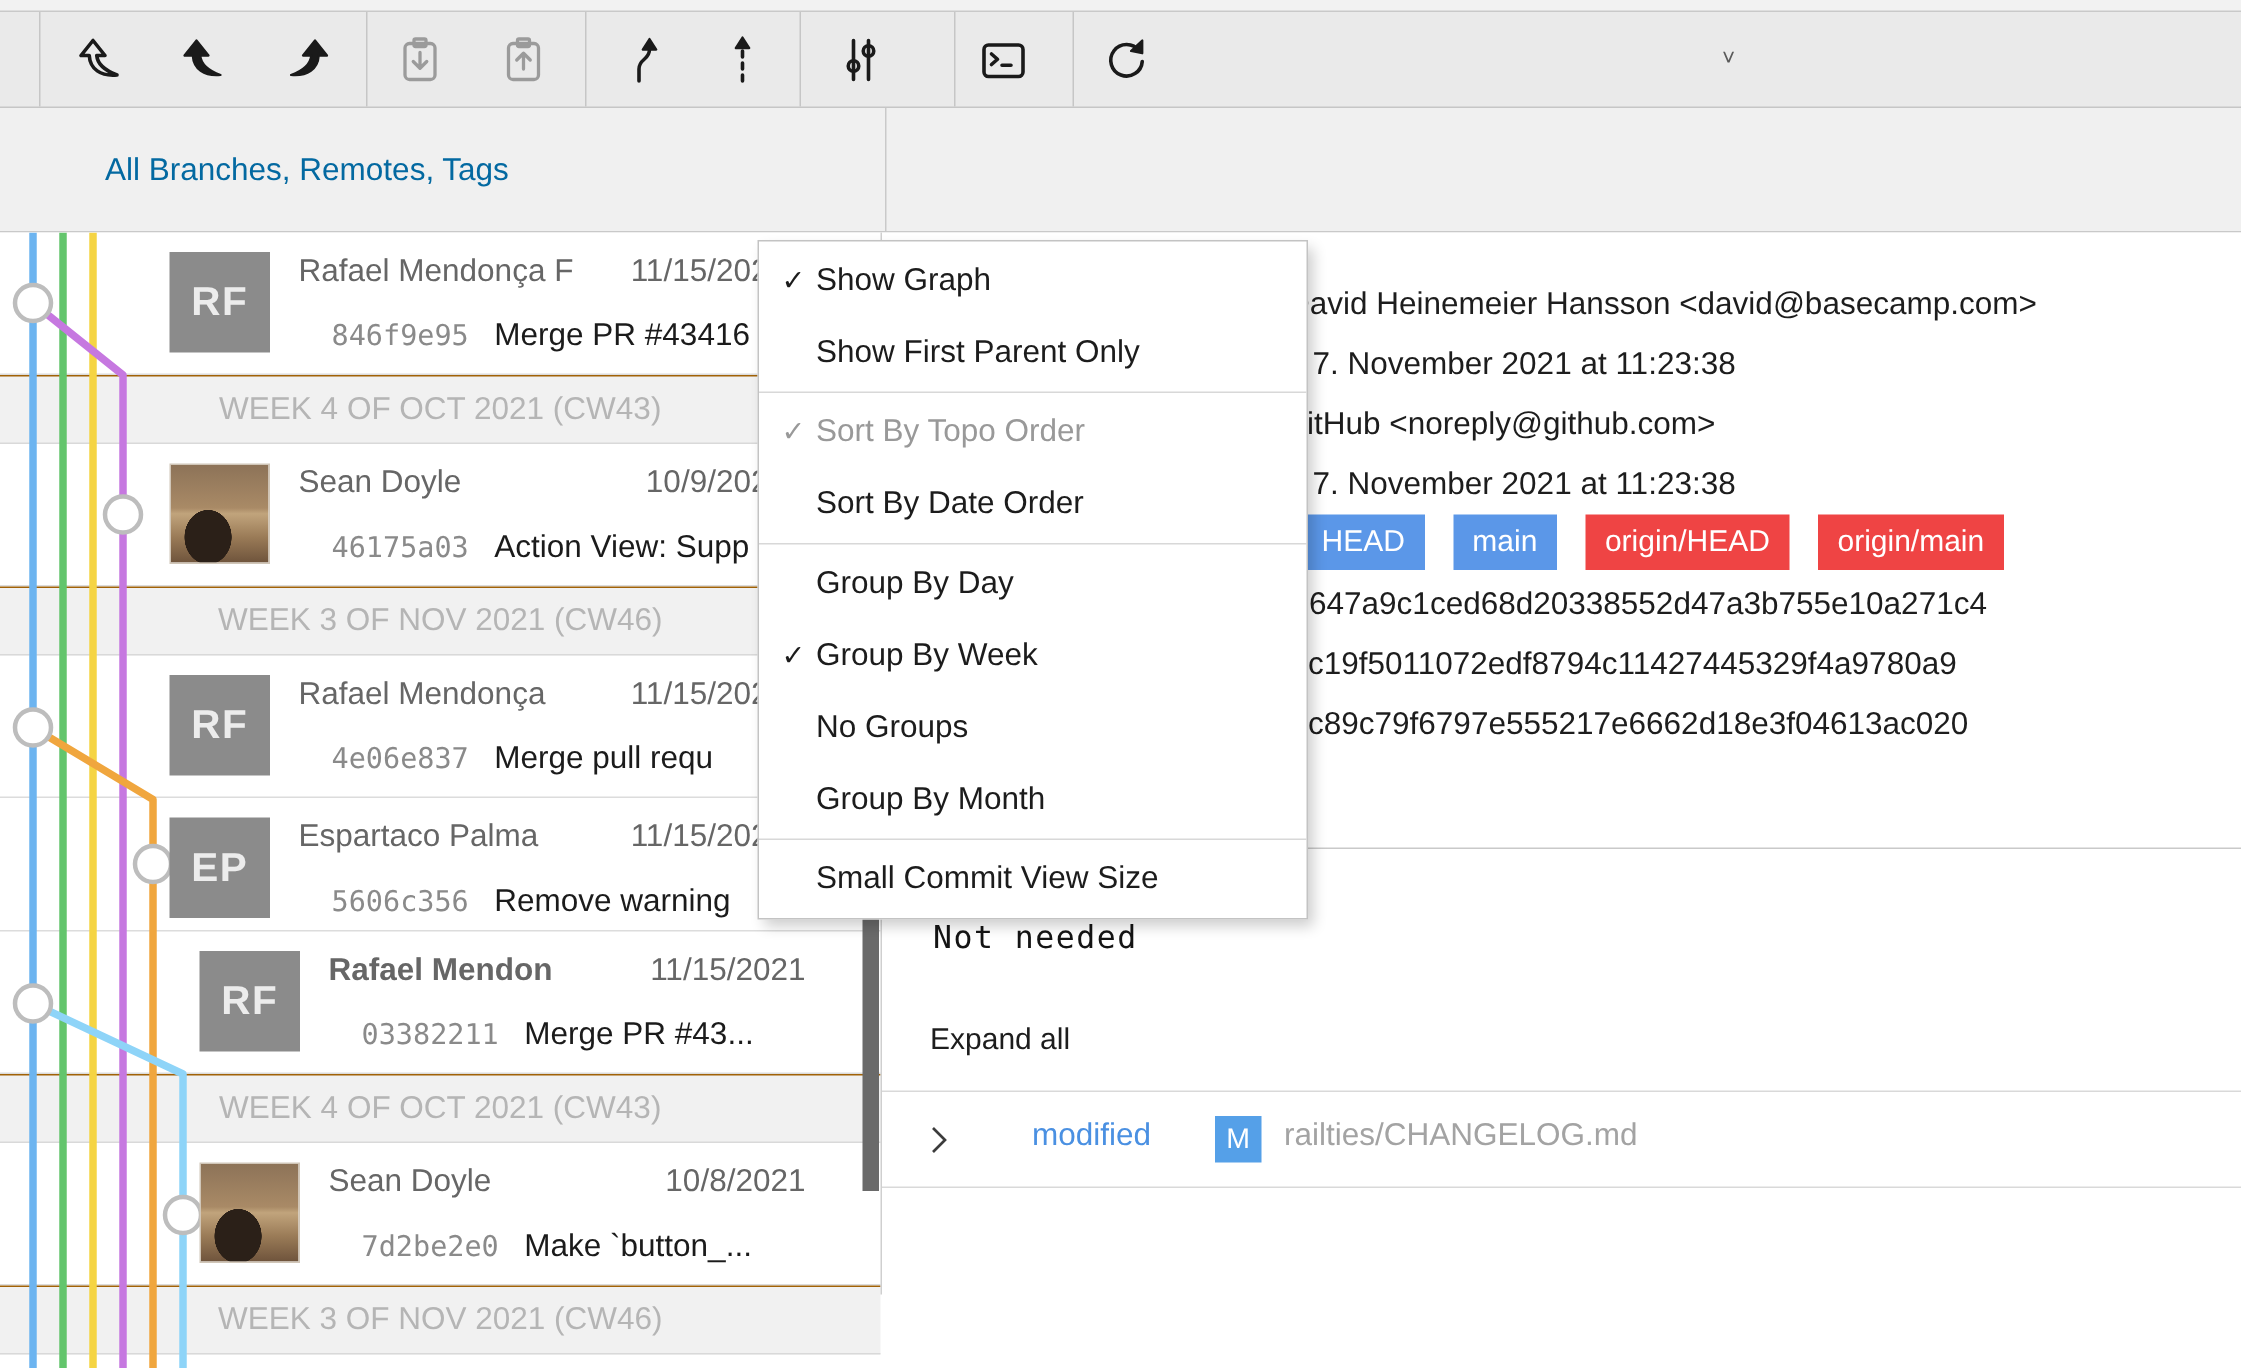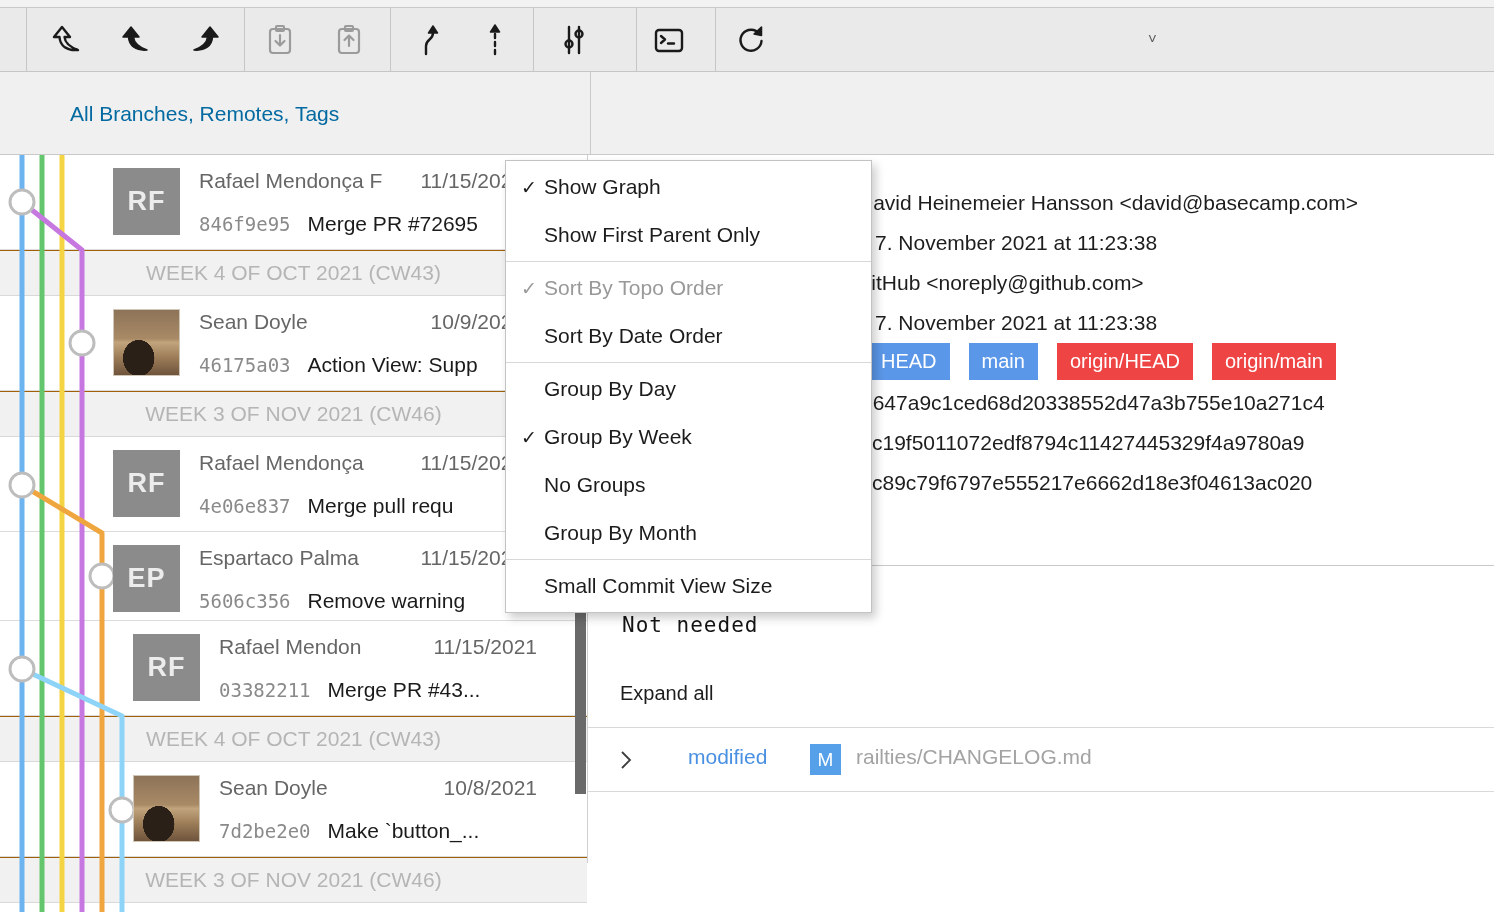--- a/index.html
+++ b/index.html
@@ -52,21 +52,21 @@
     display:flex; align-items:center; justify-content:center; letter-spacing:1px; }
   .avatar.photo {
     background:
       radial-gradient(ellipse 26px 30px at 38% 74%, #2b2018 60%, rgba(43,32,24,0) 61%),
       linear-gradient(180deg,#8d7358 0%,#a98a66 44%,#c1a47c 50%,#9a7b57 74%,#6f543c 100%);
     border:1px solid #d0c6b8;
   }
   .c-author { position:absolute; top:14px; font-size:21px; color:#666; white-space:nowrap; }
   .c-date { position:absolute; top:14px; right:50px; font-size:21px; color:#666; white-space:nowrap; }
   .c-line2 { position:absolute; top:57px; white-space:nowrap; }
-  .c-hash { font-family:"DejaVu Sans Mono",monospace; font-size:19px; color:#8a8a8a; }
+  .c-hash { font-family:"DejaVu Sans Mono",monospace; font-size:19px; color:#8a8a8a;margin-left:22px; }
   .c-msg { font-size:21px; color:#1b1b1b; margin-left:17px; }
   .scroll-thumb { position:absolute; left:575px; top:445px; width:11px; height:194px;
     background:#6a6a6a; z-index:4; }
   .panel-divider { position:absolute; left:587px; top:0; bottom:0; width:1px; background:#cfcfcf; }
   
   .detail-line { position:absolute; font-size:21px; color:#1d1d1d; white-space:nowrap; }
   .refs-row { position:absolute; left:868px; top:188px; display:flex; gap:19px; }
   .ref-badge { height:37px; line-height:37px; padding:0 13px; font-size:20px; color:#fff; }
   .ref-blue { background:#5b97e8; }
   .ref-gray { background:#ef4444; }
@@ -191,21 +191,21 @@
   </div>
 </div>
 
 <div class="content">
 
   <div class="commit-list" id="commit-list">
       <div class="commit-row" style="top: 0px; height: 95px;">
         <div class="avatar" style="left: 113px;">RF</div>
         <div class="c-author" style="left: 199px;">Rafael Mendonça F</div>
         <div class="c-date" style="right: 63px;">11/15/2021</div>
-        <div class="c-line2" style="left: 199px;"><span class="c-hash">846f9e95</span><span class="c-msg">Merge PR #72695</span></div>
+        <div class="c-line2" style="left: 199px;"><span class="c-hash">846f9e95</span><span class="c-msg">Merge PR #43416</span></div>
       </div>
       <div class="week-row" style="top: 95px; height: 46px;"><span>WEEK 4 OF OCT 2021 (CW43)</span></div>
       <div class="commit-row" style="top: 141px; height: 95px;">
         <div class="avatar photo" style="left: 113px;"></div>
         <div class="c-author" style="left: 199px;">Sean Doyle</div>
         <div class="c-date" style="right: 63px;">10/9/2021</div>
         <div class="c-line2" style="left: 199px;"><span class="c-hash">46175a03</span><span class="c-msg">Action View: Supp</span></div>
       </div>
       <div class="week-row" style="top: 236px; height: 46px;"><span>WEEK 3 OF NOV 2021 (CW46)</span></div>
       <div class="commit-row" style="top: 282px; height: 95px;">
@@ -215,21 +215,21 @@
         <div class="c-line2" style="left: 199px;"><span class="c-hash">4e06e837</span><span class="c-msg">Merge pull requ</span></div>
       </div>
       <div class="commit-row" style="top: 377px; height: 89px;">
         <div class="avatar" style="left: 113px;">EP</div>
         <div class="c-author" style="left: 199px;">Espartaco Palma</div>
         <div class="c-date" style="right: 63px;">11/15/2021</div>
         <div class="c-line2" style="left: 199px;"><span class="c-hash">5606c356</span><span class="c-msg">Remove warning</span></div>
       </div>
       <div class="commit-row" style="top: 466px; height: 95px;">
         <div class="avatar" style="left: 133px;">RF</div>
-        <div class="c-author" style="left: 219px;">Rafael Mendon</div>
+        <div class="c-author" style="left: 219px; font-weight: bold;">Rafael Mendon</div>
         <div class="c-date">11/15/2021</div>
         <div class="c-line2" style="left: 219px;"><span class="c-hash">03382211</span><span class="c-msg">Merge PR #43...</span></div>
       </div>
       <div class="week-row" style="top: 561px; height: 46px;"><span>WEEK 4 OF OCT 2021 (CW43)</span></div>
       <div class="commit-row" style="top: 607px; height: 95px;">
         <div class="avatar photo" style="left: 133px;"></div>
         <div class="c-author" style="left: 219px;">Sean Doyle</div>
         <div class="c-date">10/8/2021</div>
         <div class="c-line2" style="left: 219px;"><span class="c-hash">7d2be2e0</span><span class="c-msg">Make `button_...</span></div>
       </div>

